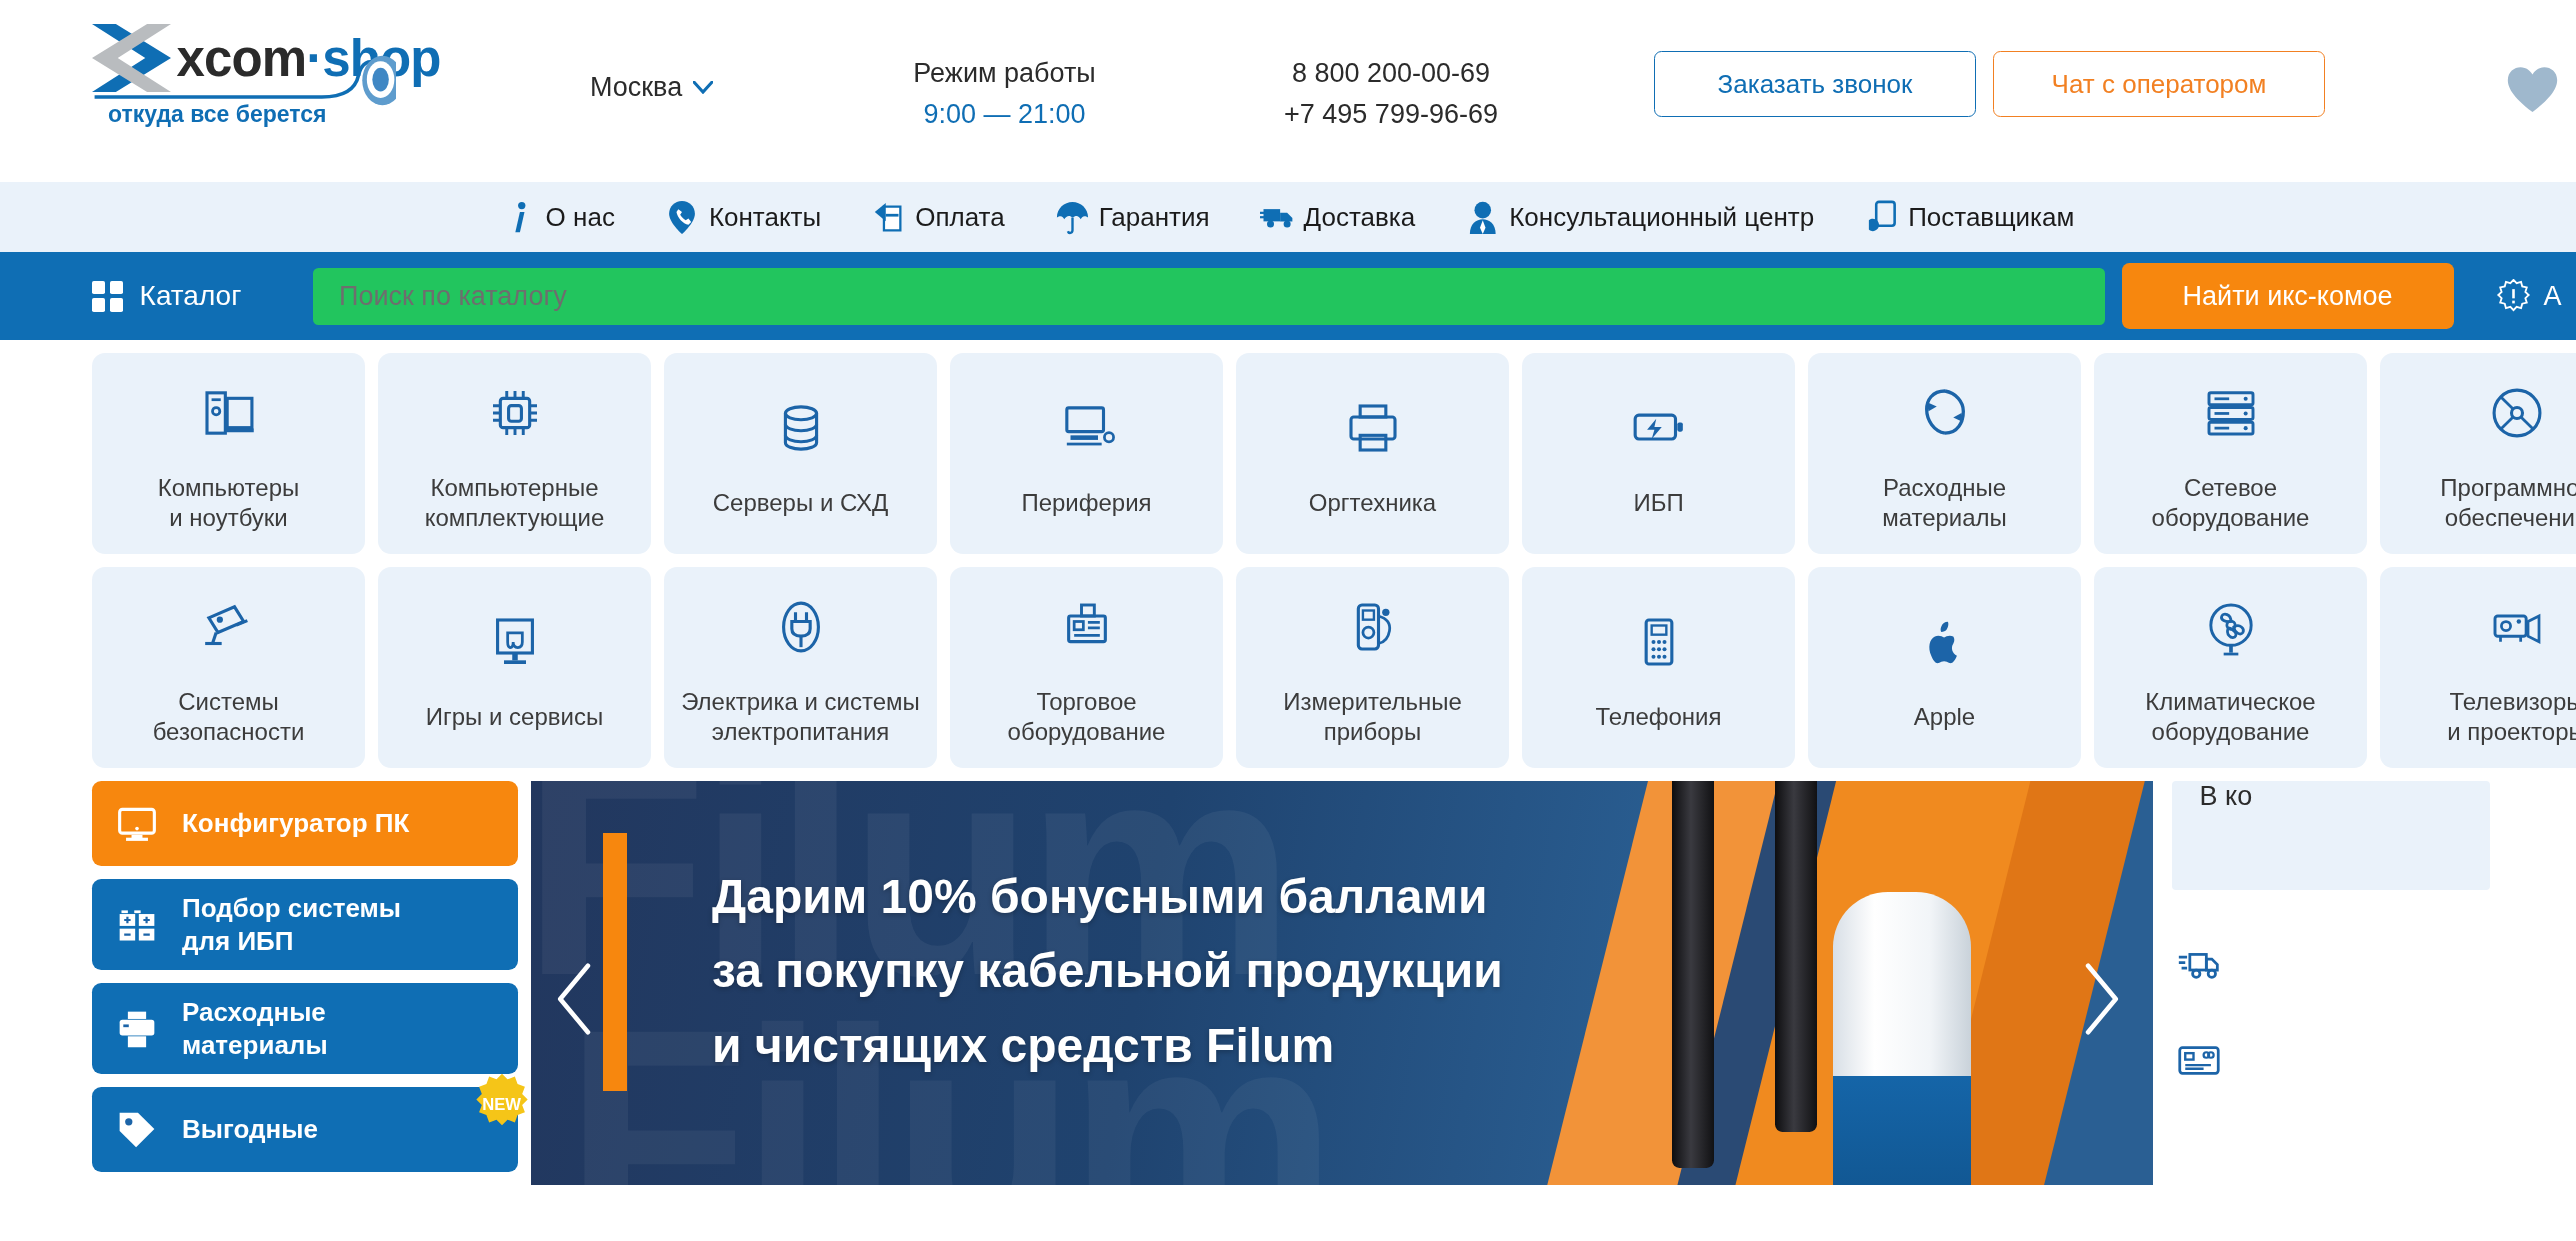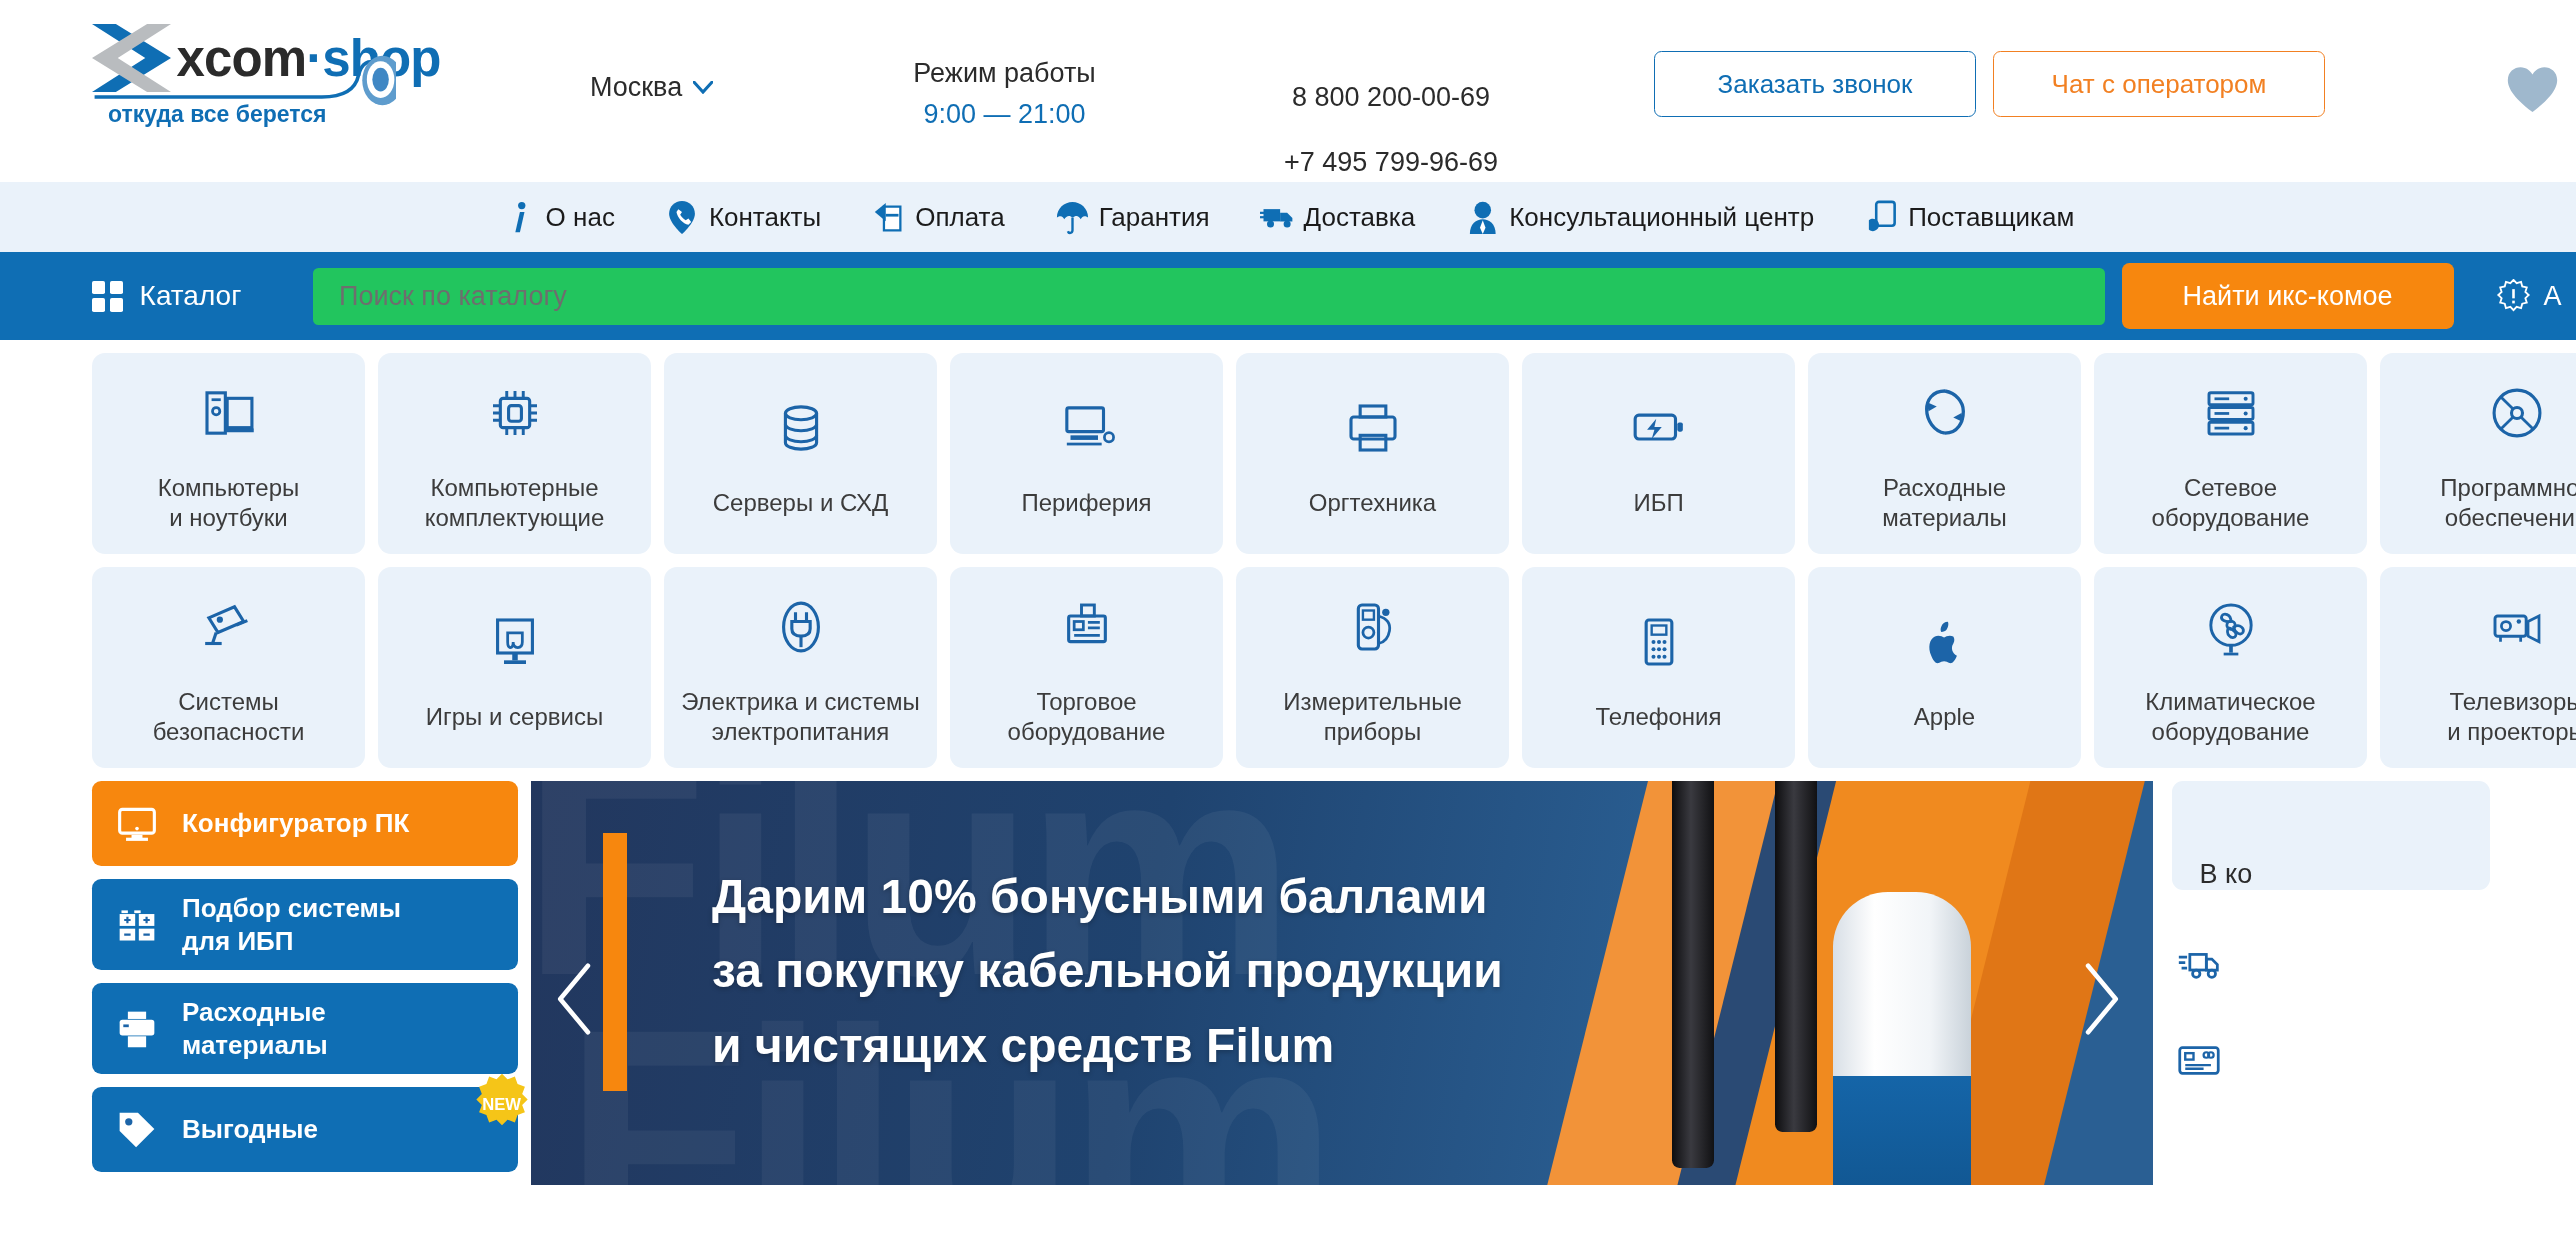--- a/index.html
+++ b/index.html
@@ -38,21 +38,21 @@
     font-size: 27px; color: #2b2b2b; display: flex; align-items: center; gap: 11px;
     cursor: pointer;
   }
   .chev-down { width: 20px; height: 13px; display:inline-block; }
 
   .hours { position:absolute; left: 903px; top: 53px; text-align: center; width: 203px; }
   .hours .lbl { font-size: 27px; color: #2b2b2b; line-height: 1.5; }
   .hours .val { font-size: 27px; color: #0f6eb4; line-height: 1.5; }
 
   .phones { position:absolute; left: 1271px; top: 53px; width: 240px; text-align:center; }
-  .phones div { font-size: 27px; color: #2b2b2b; line-height: 1.5; white-space: nowrap; margin-top: 24px; }
+  .phones div { font-size: 27px; color: #2b2b2b; line-height: 1.5; white-space: nowrap; }
 
   .hdr-btn {
     position:absolute; top: 51px;
     height: 66px; border-radius: 7.4px; background: #fff;
     display:flex; align-items:center; justify-content:center;
     font-size: 26px; cursor:pointer;
   }
   .btn-call { left: 1654px; width: 322px; border: 1.8px solid #0f6eb4; color: #0f6eb4; }
   .btn-chat { left: 1993px; width: 332px; border: 1.8px solid #f28022; color: #f28022; }
 
@@ -148,21 +148,21 @@
     border-radius: 55px 55px 11px 11px;
     background: linear-gradient(90deg,#d8dfe6,#ffffff 30%, #f2f5f8 70%, #c9d2da);
   }
   .bottle-lbl {
     position:absolute; left:0; top: 184px; width: 100%; height: 184px;
     background: linear-gradient(180deg,#1565a8,#0f4f86);
   }
 
   
   .rightcol { width: 324px; flex:none; padding-left: 5.5px; }
-  .rc-card { background:#eaf2fa; border-radius: 11px; height: 109px; display:flex; align-items:flex-end; padding-left: 28px; }
+  .rc-card { background:#eaf2fa; border-radius: 4px; height: 109px; display:flex; align-items:flex-start; padding-left: 28px; }
   .rc-title { font-size: 27px; color:#2b2b2b; }
   .rc-item { display:flex; align-items:center; gap: 20px; margin-top: 52px; padding-left: 5.5px; cursor:pointer;}
   .rc-item .rico { width:44px;height:44px; flex:none; display:flex;align-items:center;justify-content:center;}
   .rc-item .rtxt { font-size: 24px; color:#2b2b2b; }
 
   svg { display:block; }
 </style>
 </head>
 <body>
 

